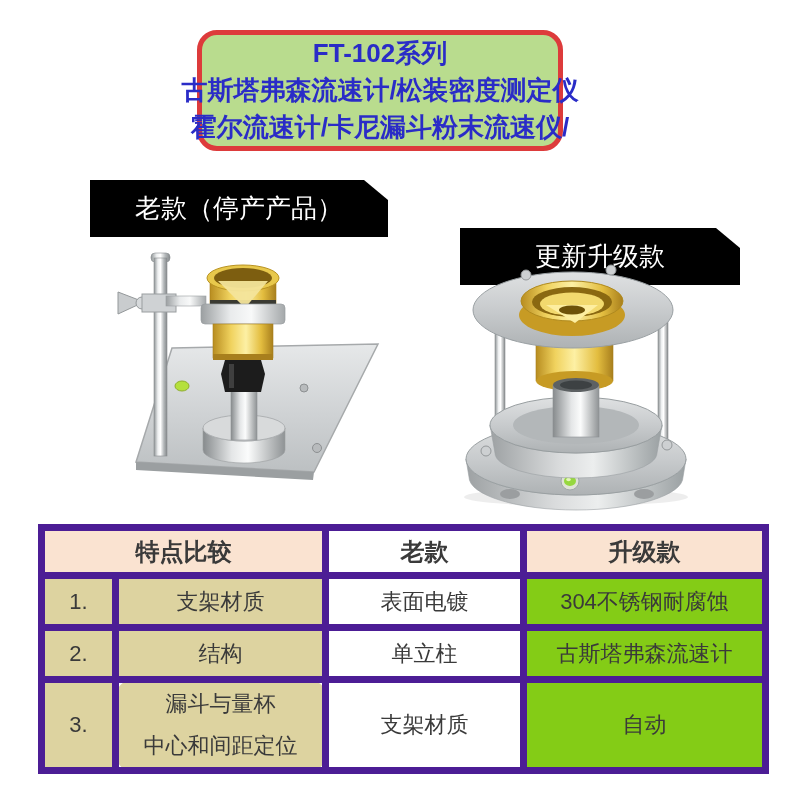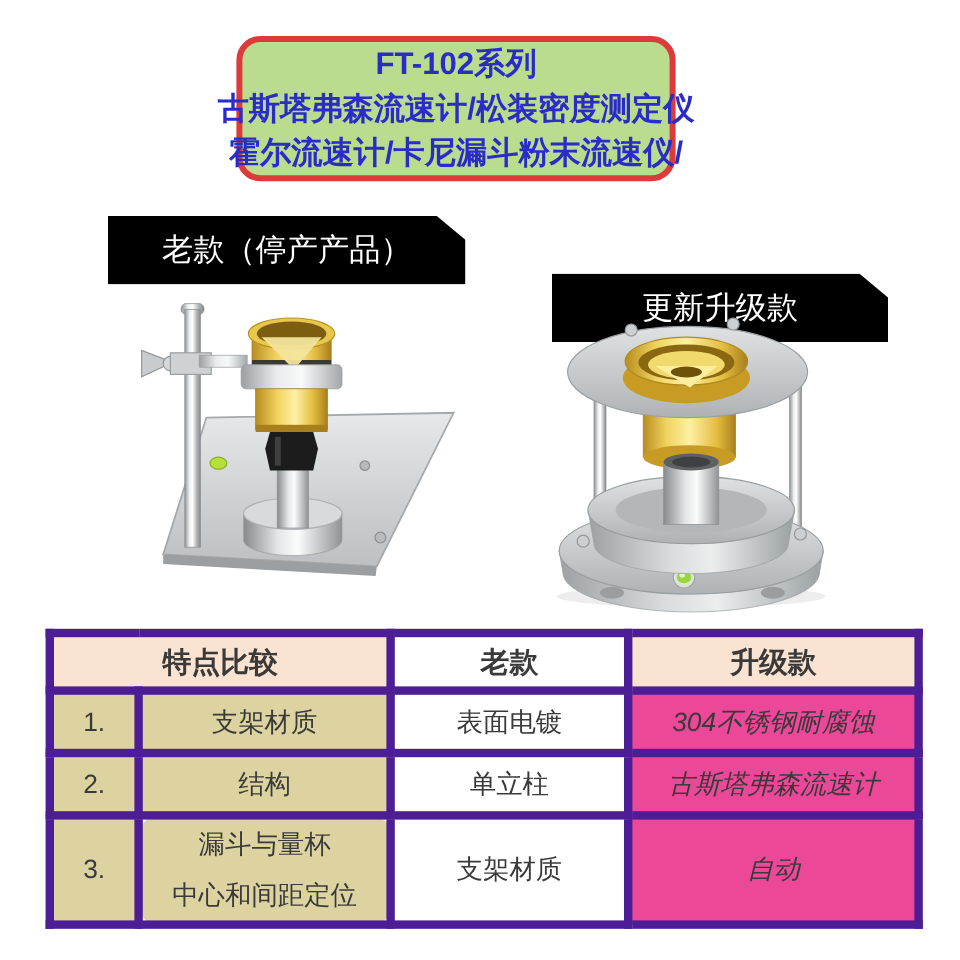--- a/index.html
+++ b/index.html
@@ -41,21 +41,21 @@
     position:absolute;left:38px;top:524px;width:724px;
     border-collapse:collapse;table-layout:fixed;
   }
   table.cmp td,table.cmp th{
     border:7px solid #4c1d95;text-align:center;vertical-align:middle;
     padding:0;font-weight:normal;color:#3a3a3a;font-size:22px;
   }
   table.cmp th{font-weight:bold;font-size:24px;}
   .bg-peach-h{background:#fae3d1;}
   .bg-tan{background:#ddd3a0;}
-  .bg-peach{background:#ec4899;font-style:italic;}
+  .bg-peach{background:#84cc16;}
   .bg-white{background:#ffffff;}
   .red-text{color:#cc2020;}
   .black-text{color:#111111;}
   .h-row{height:48px;}
   .r-row{height:52px;}
   .r-row-tall{height:79px;}
   .pre{white-space:pre-line;line-height:42px;border-radius:16px;}
 </style>
 </head>
 <body>

